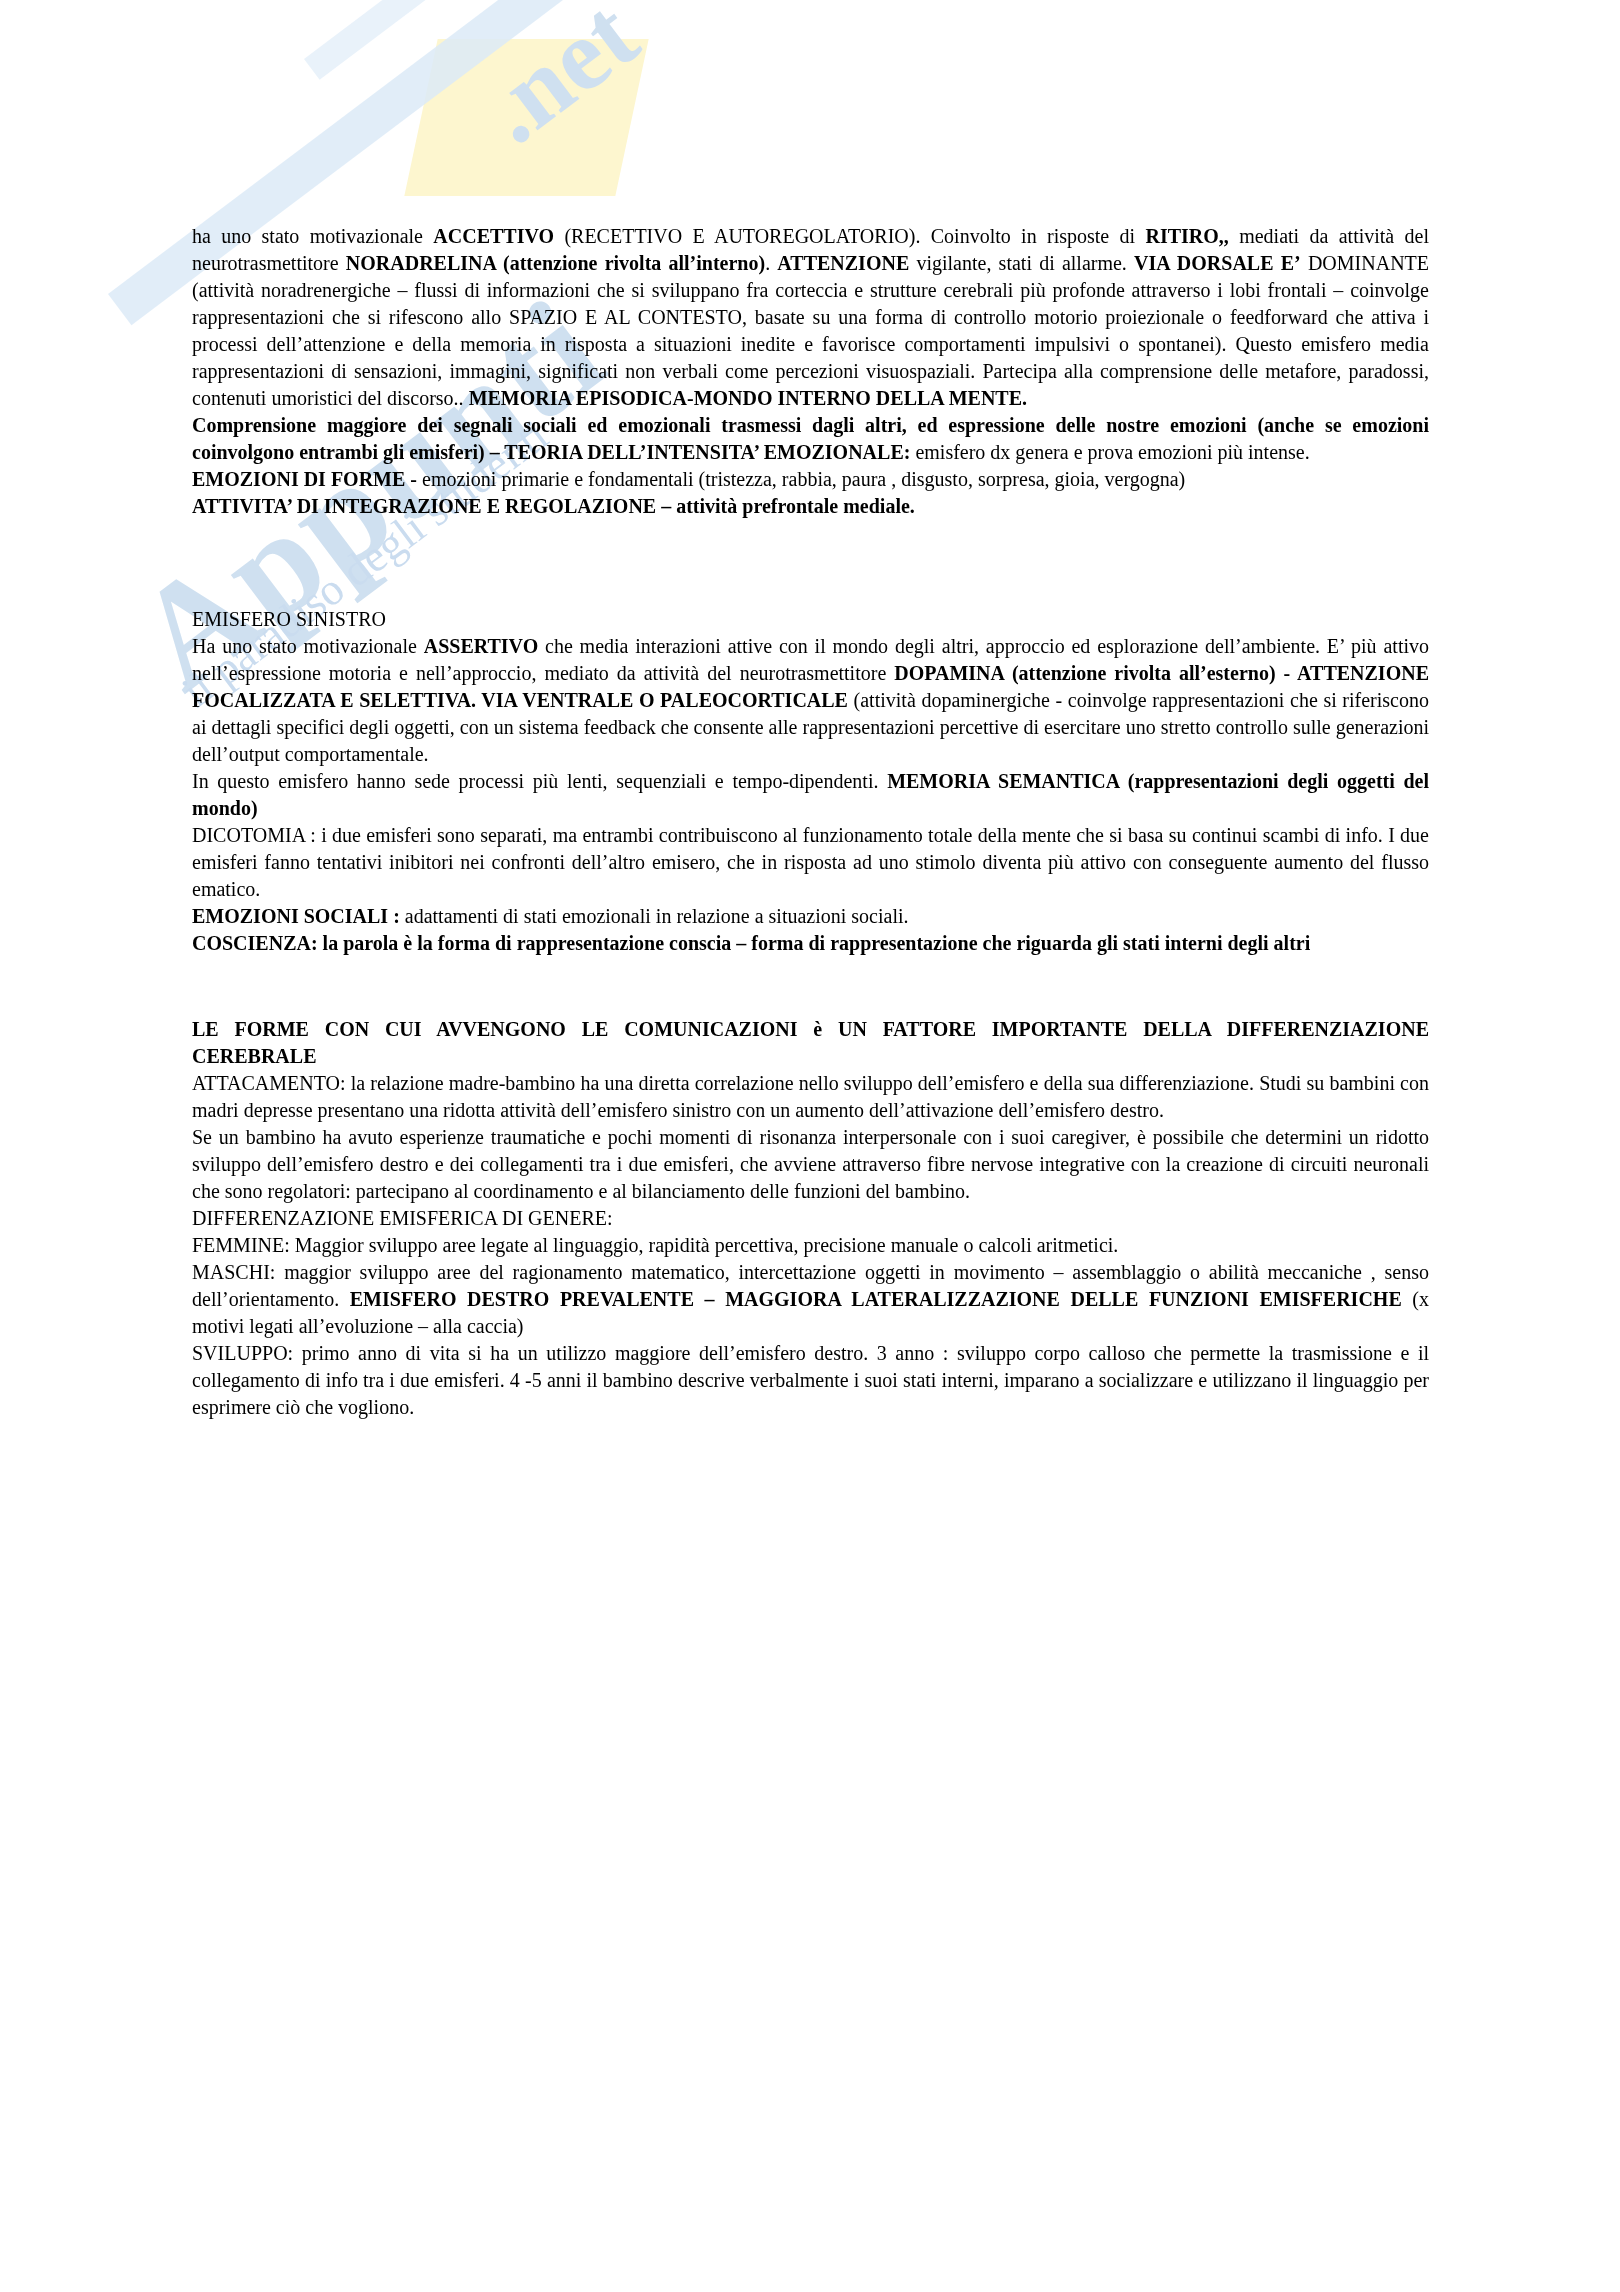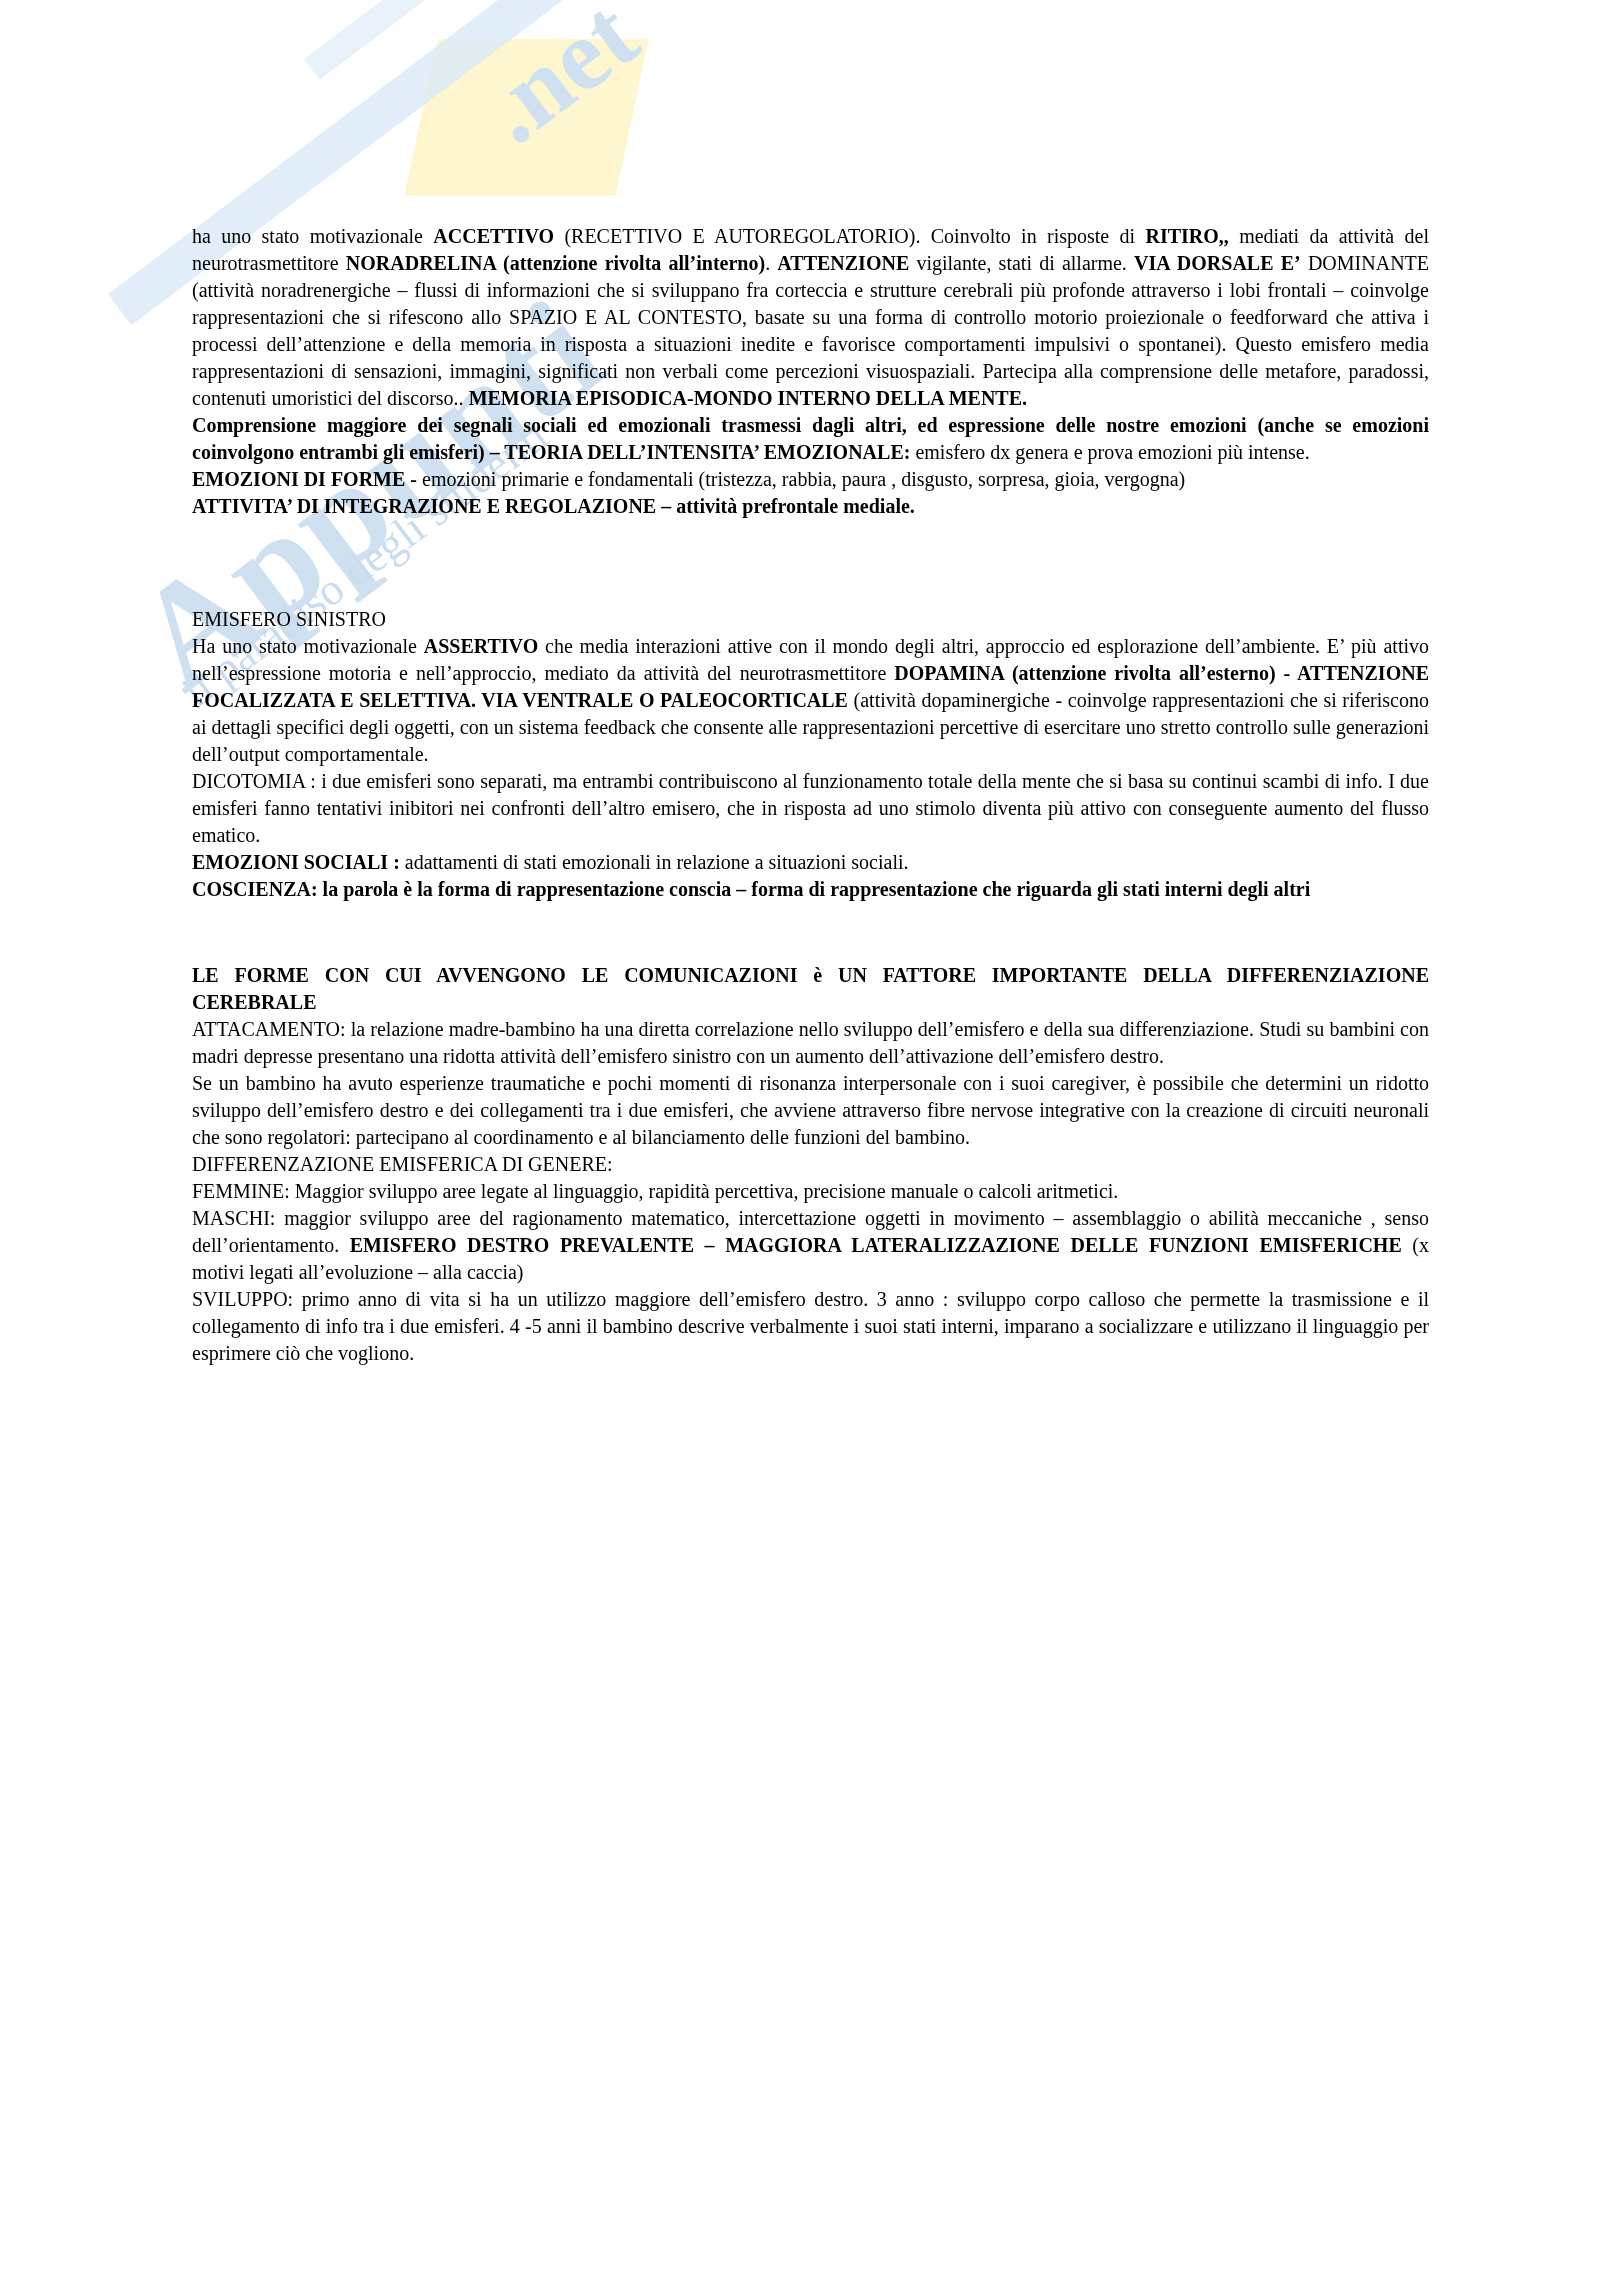--- a/index.html
+++ b/index.html
@@ -134,20 +134,21 @@
       <p class="para"><span><span class="b">Comprensione maggiore dei segnali sociali ed emozionali trasmessi dagli altri, ed espressione delle nostre emozioni (anche se emozioni coinvolgono entrambi gli emisferi) – TEORIA DELL’INTENSITA’ EMOZIONALE:</span><span> emisfero dx genera e prova emozioni più intense.</span></span></p>
       <p class="para"><span><span class="b">EMOZIONI DI FORME -</span><span>  emozioni primarie e fondamentali (tristezza, rabbia, paura , disgusto, sorpresa, gioia, vergogna)</span></span></p>
       <p class="para"><span><span class="b">ATTIVITA’ DI INTEGRAZIONE E REGOLAZIONE – attività prefrontale mediale.</span></span></p>
     </div>
 
     <div class="spacer-lg"></div>
 
     <div>
       <p class="sec-title">EMISFERO SINISTRO</p>
       <p class="para"><span><span>Ha uno stato motivazionale </span><span class="b">ASSERTIVO</span><span> che media interazioni attive con il mondo degli altri, approccio ed esplorazione dell’ambiente. E’ più attivo nell’espressione motoria e nell’approccio, mediato da attività del neurotrasmettitore </span><span class="b">DOPAMINA (attenzione rivolta all’esterno) - ATTENZIONE FOCALIZZATA E SELETTIVA. VIA VENTRALE O PALEOCORTICALE</span><span> (attività dopaminergiche -  coinvolge rappresentazioni che si riferiscono ai dettagli specifici degli oggetti, con un sistema feedback che consente alle rappresentazioni percettive di esercitare uno stretto controllo sulle generazioni dell’output comportamentale.</span></span></p>
+      <p class="para"><span><span>In questo emisfero hanno sede processi più lenti, sequenziali e tempo-dipendenti. </span><span class="b">MEMORIA    SEMANTICA (rappresentazioni degli oggetti del mondo)</span></span></p>
       <p class="para"><span><span>DICOTOMIA : i due emisferi sono separati, ma entrambi contribuiscono al funzionamento totale della mente che si basa su continui scambi di info.  I due emisferi fanno tentativi inibitori nei confronti dell’altro emisero, che in risposta ad uno stimolo diventa più attivo con conseguente aumento del flusso ematico.</span></span></p>
       <p class="para"><span><span class="b">EMOZIONI SOCIALI :</span><span> adattamenti di stati emozionali in relazione a situazioni sociali.</span></span></p>
       <p class="para"><span><span class="b">COSCIENZA: la parola è la forma di rappresentazione conscia – forma di rappresentazione  che riguarda gli stati interni degli altri</span></span></p>
     </div>
 
     <div class="spacer-md"></div>
 
     <div>
       <p class="para"><span><span class="b">LE FORME CON CUI AVVENGONO LE COMUNICAZIONI è UN FATTORE IMPORTANTE DELLA DIFFERENZIAZIONE CEREBRALE</span></span></p>
       <p class="para"><span><span>ATTACAMENTO: la relazione madre-bambino ha una diretta correlazione nello sviluppo dell’emisfero e della sua differenziazione. Studi su bambini con madri depresse presentano una ridotta attività dell’emisfero sinistro con un aumento dell’attivazione dell’emisfero destro.</span></span></p>

